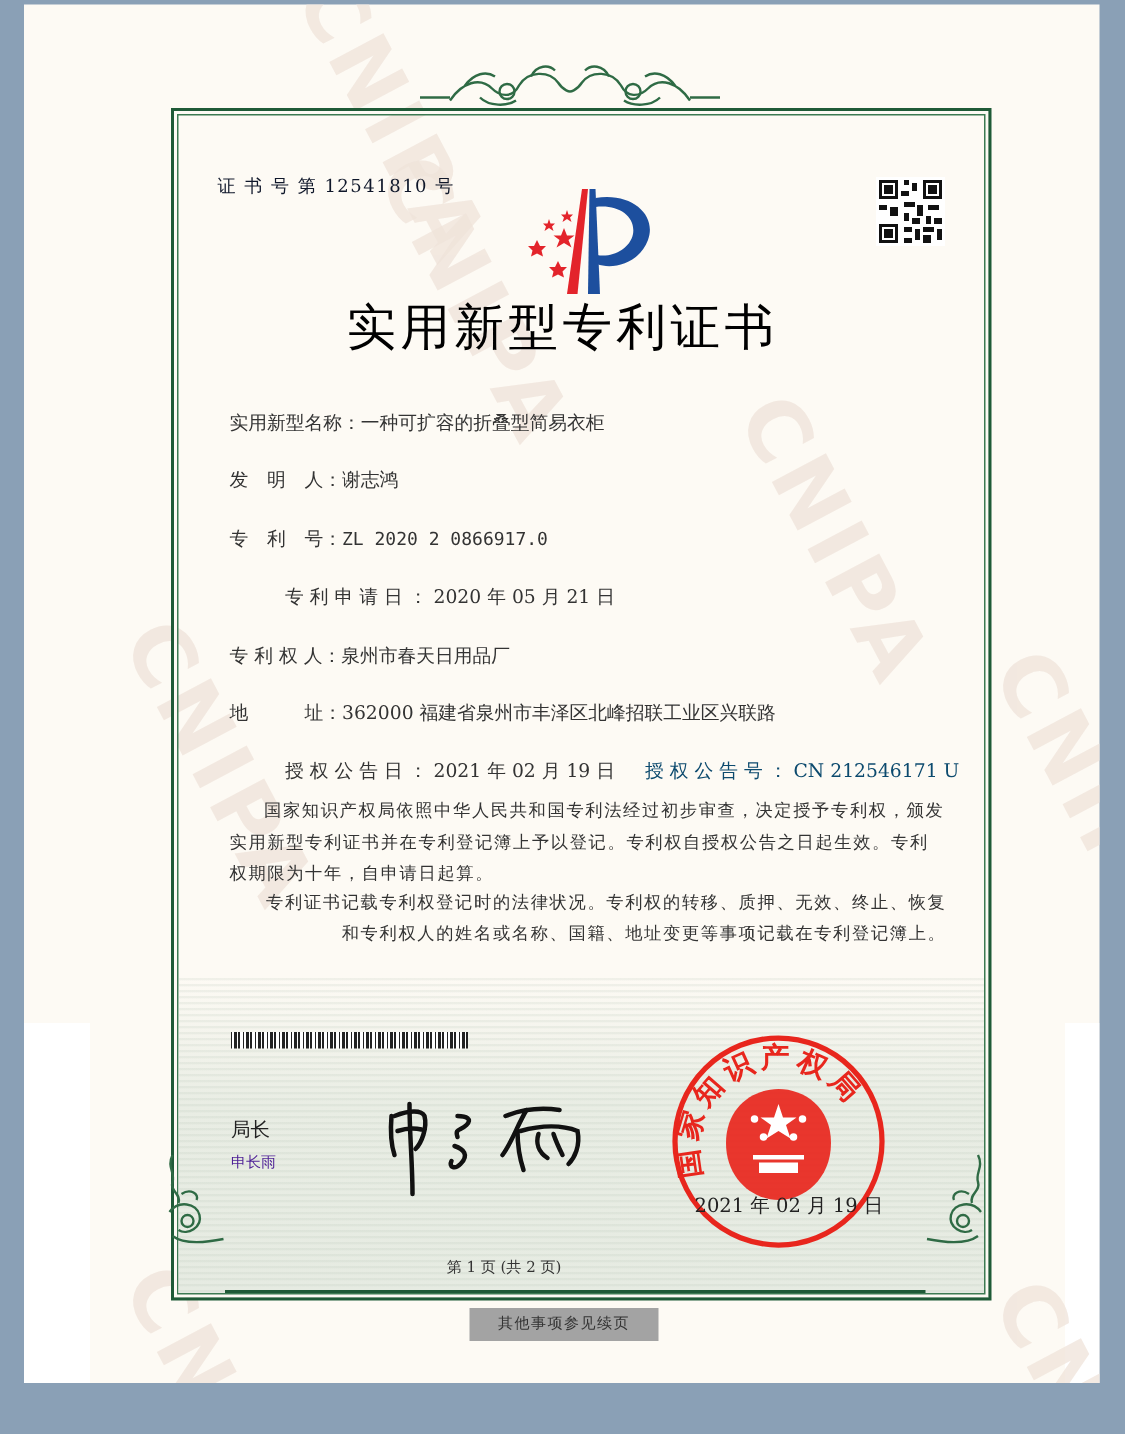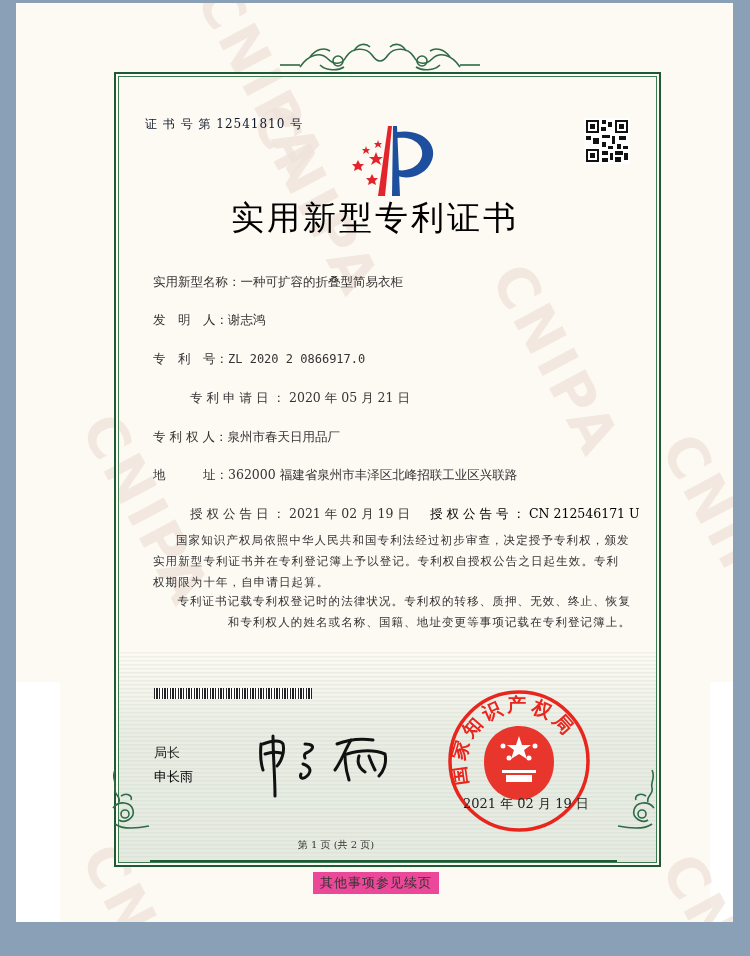--- a/index.html
+++ b/index.html
@@ -44,34 +44,34 @@
 
   .title {
     position:absolute; left:0; width:750px; top:196px; text-align:center;
     font-family:"DejaVu Sans", sans-serif; font-size:33px; letter-spacing:3px; color:#000000;
   }
   .field { position:absolute; left:153px; font-size:12.5px; color:#333; white-space:nowrap; }
   .field .lbl { display:inline-block; }
   .f1 { top:274px; } .f2 { top:312px; } .f3 { top:351px; } .f4 { top:390px; }
   .f5 { top:429px; } .f6 { top:467px; } .f7 { top:506px; }
   .spread2 { letter-spacing:4px;margin-left:37px; }
-  .f7b { position:absolute; left:393px; top:506px; font-size:12.5px; color:#000000; white-space:nowrap; }
+  .f7b { position:absolute; left:393px; top:506px; font-size:12.5px; color:#0c4a6e; white-space:nowrap; }
   .para { position:absolute; left:153px; width:478px; font-size:11.5px; line-height:21px; color:#333; text-indent:2em; letter-spacing:1.1px; }
   .p1 { top:530px; }
   .p2 { top:591px;text-align:right; }
 
   .barcode { position:absolute; left:154px; top:688px; width:158px; height:11px;
     background:repeating-linear-gradient(90deg,#222 0 1px,#fff 1px 2px,#222 2px 4px,#fff 4px 5px,#222 5px 6px,#fff 6px 8px); }
   .director-title { position:absolute; left:154px; top:744px; font-family:"DejaVu Sans", sans-serif; font-size:13px; color:#222; }
-  .director-name { position:absolute; left:154px; top:768px; font-family:Liberation Mono, monospace; font-size:13px; color:#000000; }
+  .director-name { position:absolute; left:154px; top:768px; font-family:Liberation Mono, monospace; font-size:10px; color:#4c1d95; }
   .signature { position:absolute; left:255px; top:730px; width:145px; height:70px; }
   .seal { position:absolute; left:446px; top:688px; width:146px; height:146px; }
   .seal-date { position:absolute; left:463px; top:795px; font-size:13px; color:#222; font-family:"DejaVu Serif", serif; }
   .page-no { position:absolute; left:0; width:672px; top:838px; text-align:center; font-size:10px; color:#333; }
-  .continue { position:absolute; left:313px; top:872px; width:126px; height:22px; background:#ec4899; text-align:center; line-height:22px; font-size:13px; color:#333; letter-spacing:1px; }
+  .continue { position:absolute; left:313px; top:872px; width:126px; height:22px; background:#a3a3a3; text-align:center; line-height:22px; font-size:10px; color:#333; letter-spacing:1px; }
 </style>
 </head>
 <body>
 
 <div class="sheet">
   <div class="sheet-white-left"></div>
   <div class="sheet-white-right"></div>
   <div class="watermark" style="left:225px;top:-30px;">CNIPA</div>
   <div class="watermark" style="left:280px;top:90px;">CNIPA</div>
   <div class="watermark" style="left:520px;top:250px;">CNIPA</div>

